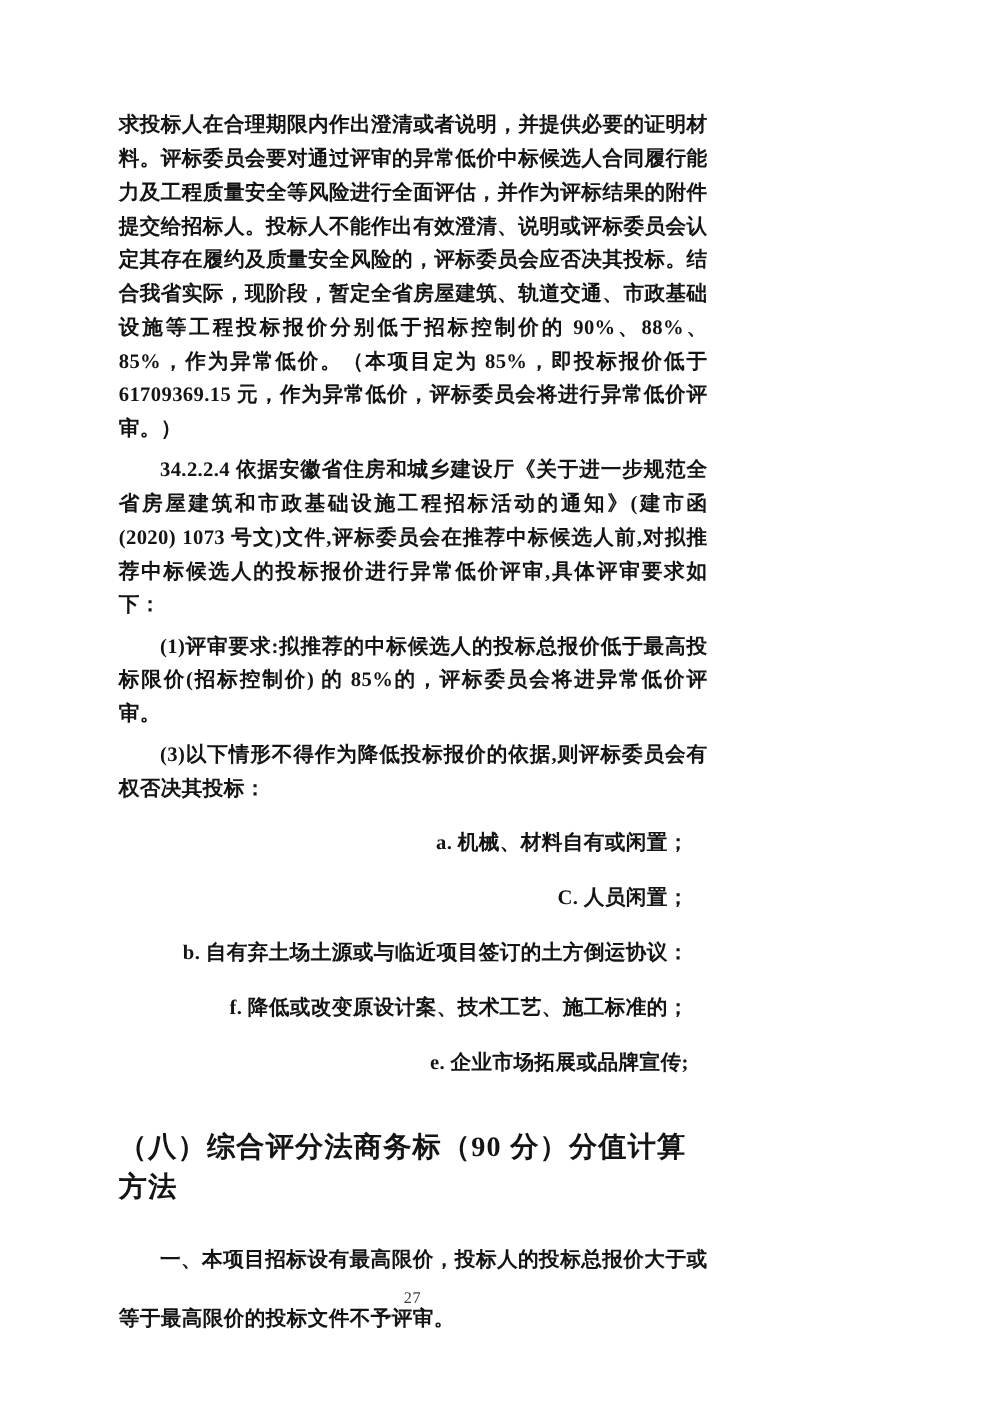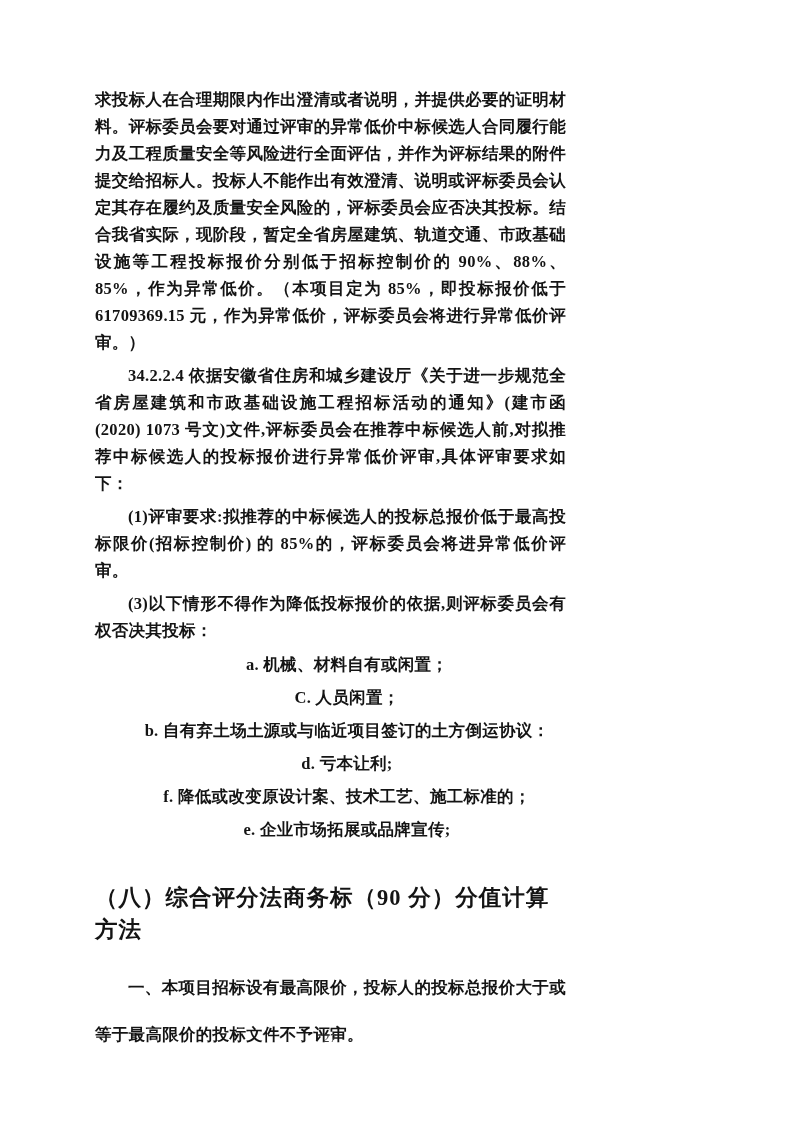--- a/index.html
+++ b/index.html
@@ -23,26 +23,26 @@
     font-size: 16.5px;
     font-weight: 600;
     line-height: 27px;
     text-align: justify;
     letter-spacing: 0.3px;
   }
   .indent {
     text-indent: 2em;
   }
   .item {
-    margin: 4px;
+    margin: 15px;
     padding-left: 2em;
     font-size: 16.5px;
     font-weight: 600;
     line-height: 29px;
-    text-align: center;
+    text-align: right;
     letter-spacing: 0.3px;
   }
   .items-block {
     margin: 0 0 6px 0;
   }
   .heading {
     margin: 38px 0 18px 0;
     font-size: 22.5px;
     font-weight: 700;
     letter-spacing: 1px;
@@ -81,21 +81,20 @@
 
   <p class="par indent">(1)评审要求:拟推荐的中标候选人的投标总报价低于最高投标限价(招标控制价) 的 85%的，评标委员会将进异常低价评审。</p>
 
 
   <p class="par indent">(3)以下情形不得作为降低投标报价的依据,则评标委员会有权否决其投标：</p>
 
   <div class="items-block">
     <p class="item">a. 机械、材料自有或闲置；</p>
     <p class="item">C. 人员闲置；</p>
     <p class="item">b. 自有弃土场土源或与临近项目签订的土方倒运协议：</p>
-    <p class="item">d. 亏本让利;</p>
     <p class="item">f. 降低或改变原设计案、技术工艺、施工标准的；</p>
     <p class="item">e. 企业市场拓展或品牌宣传;</p>
   </div>
 
 
   <h2 class="heading">（八）综合评分法商务标（90 分）分值计算方法</h2>
 
   <p class="closing">一、本项目招标设有最高限价，投标人的投标总报价大于或等于最高限价的投标文件不予评审。</p>
 
   <div class="page-number">27</div>

